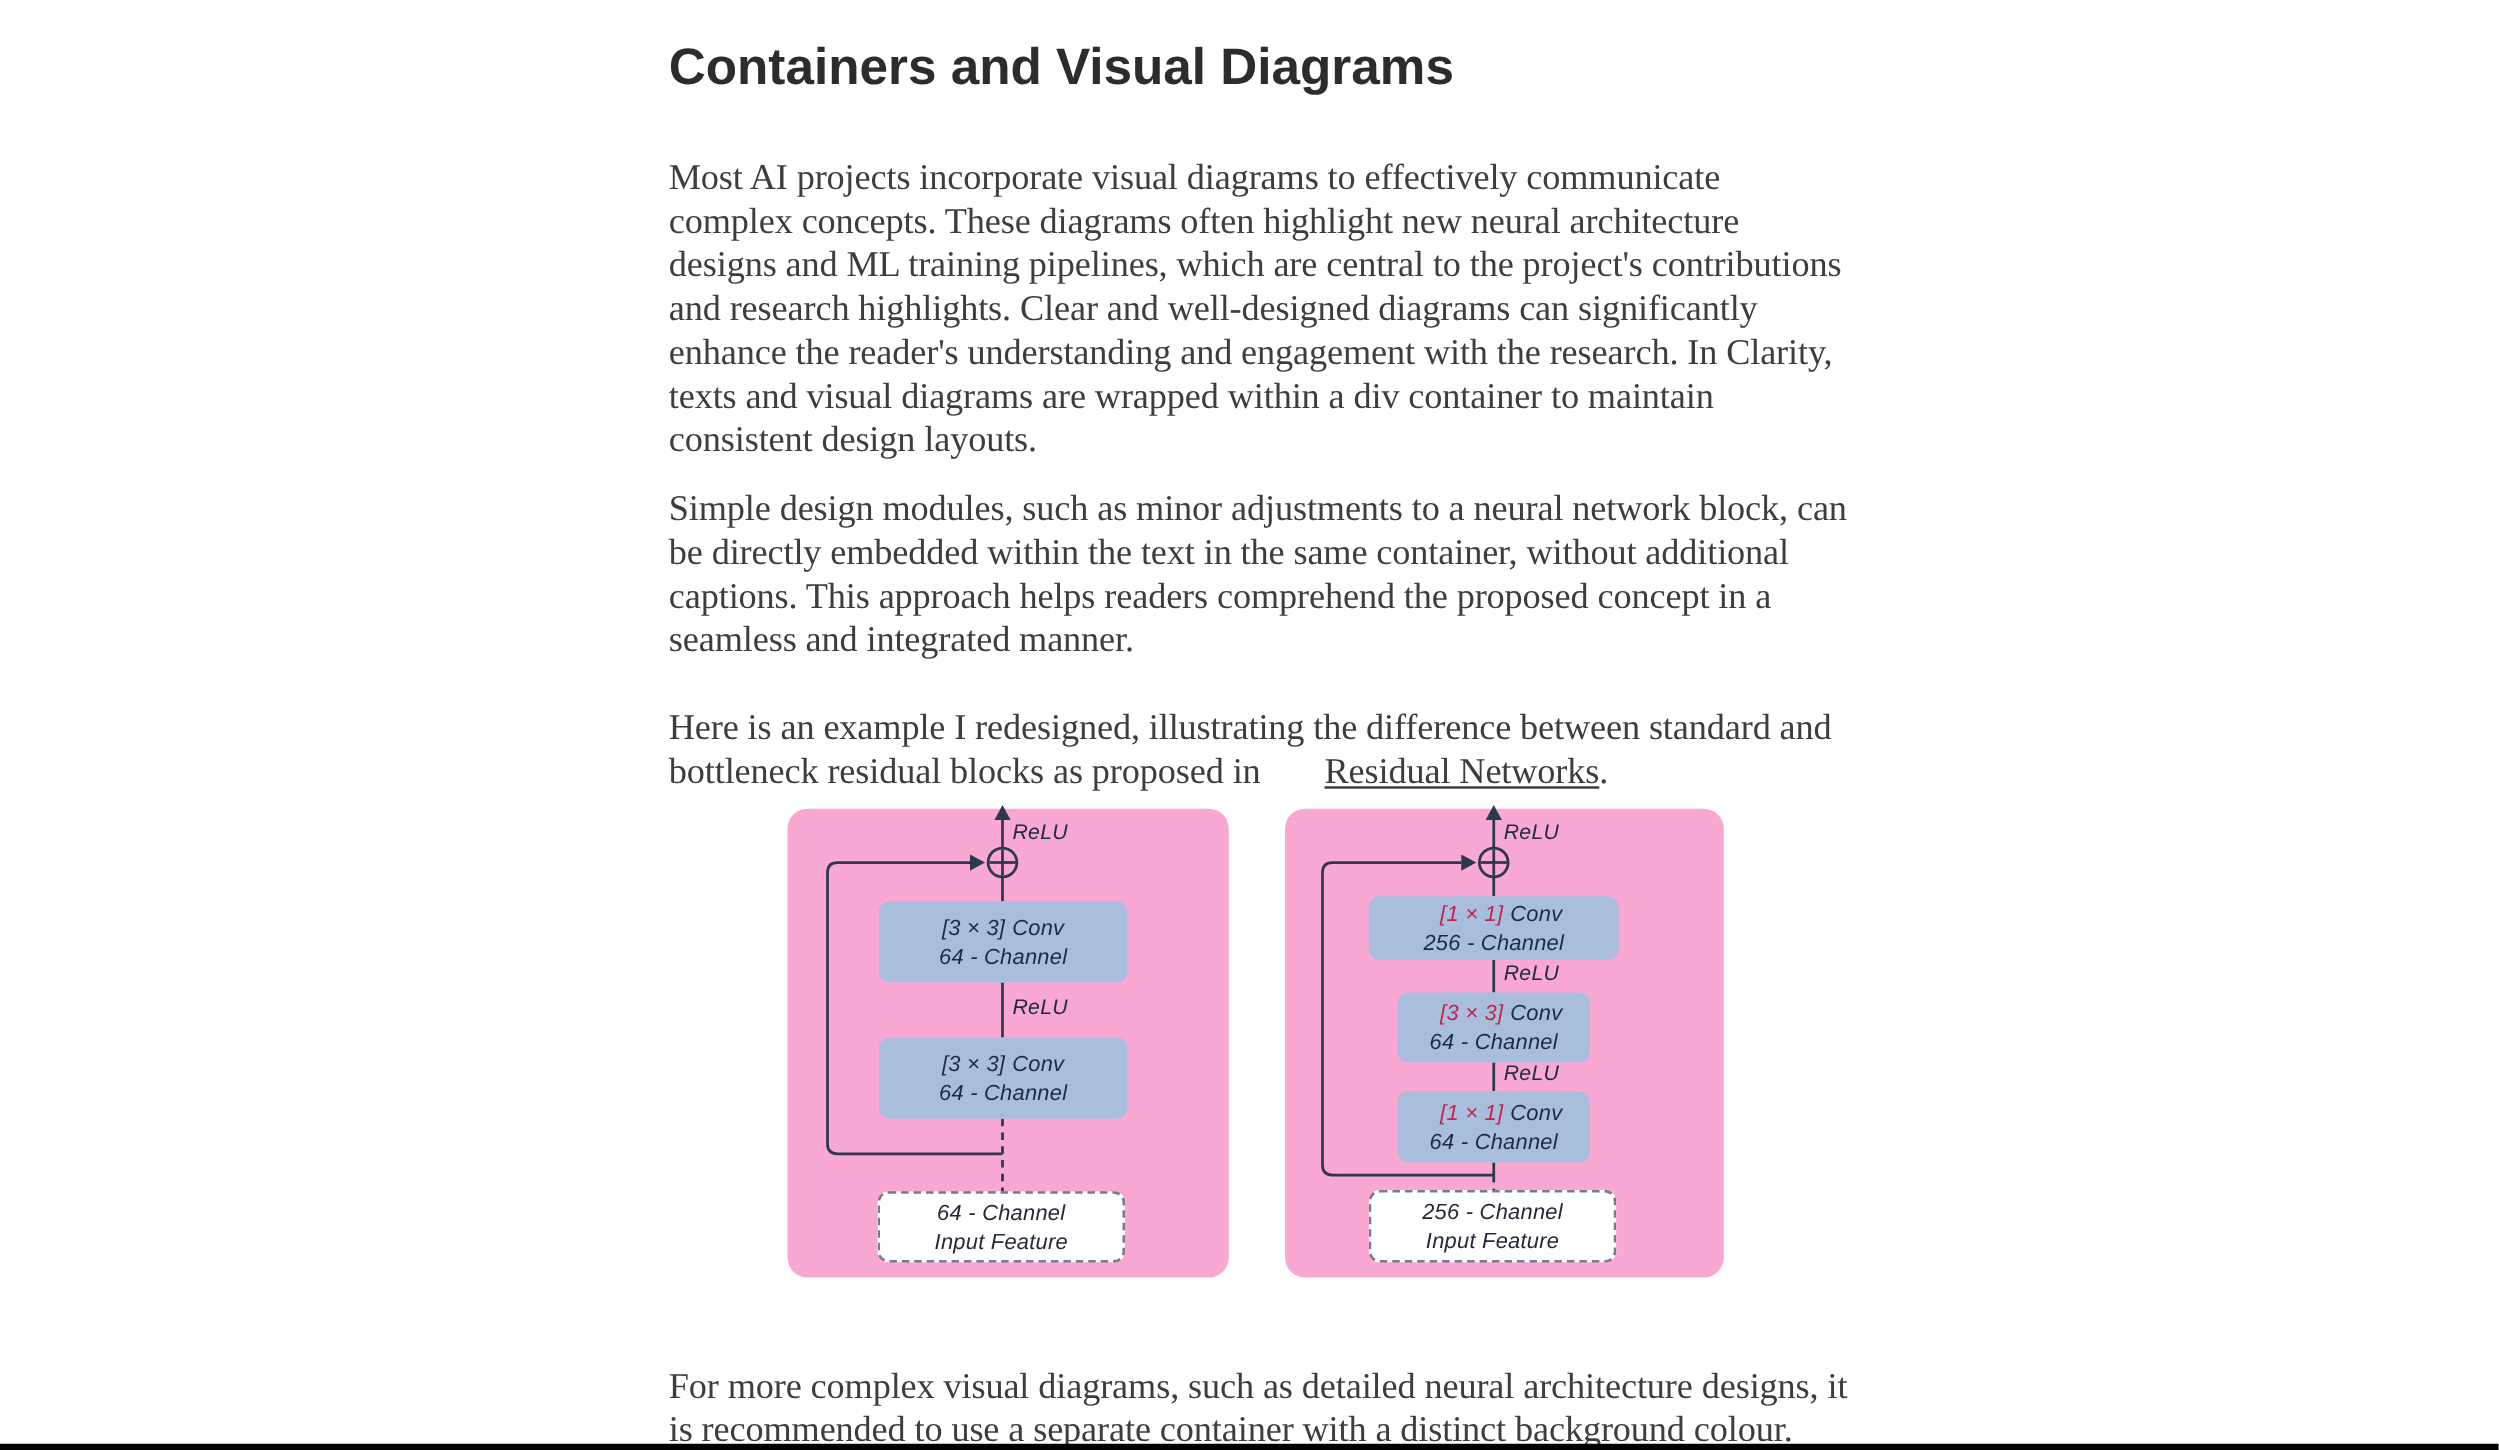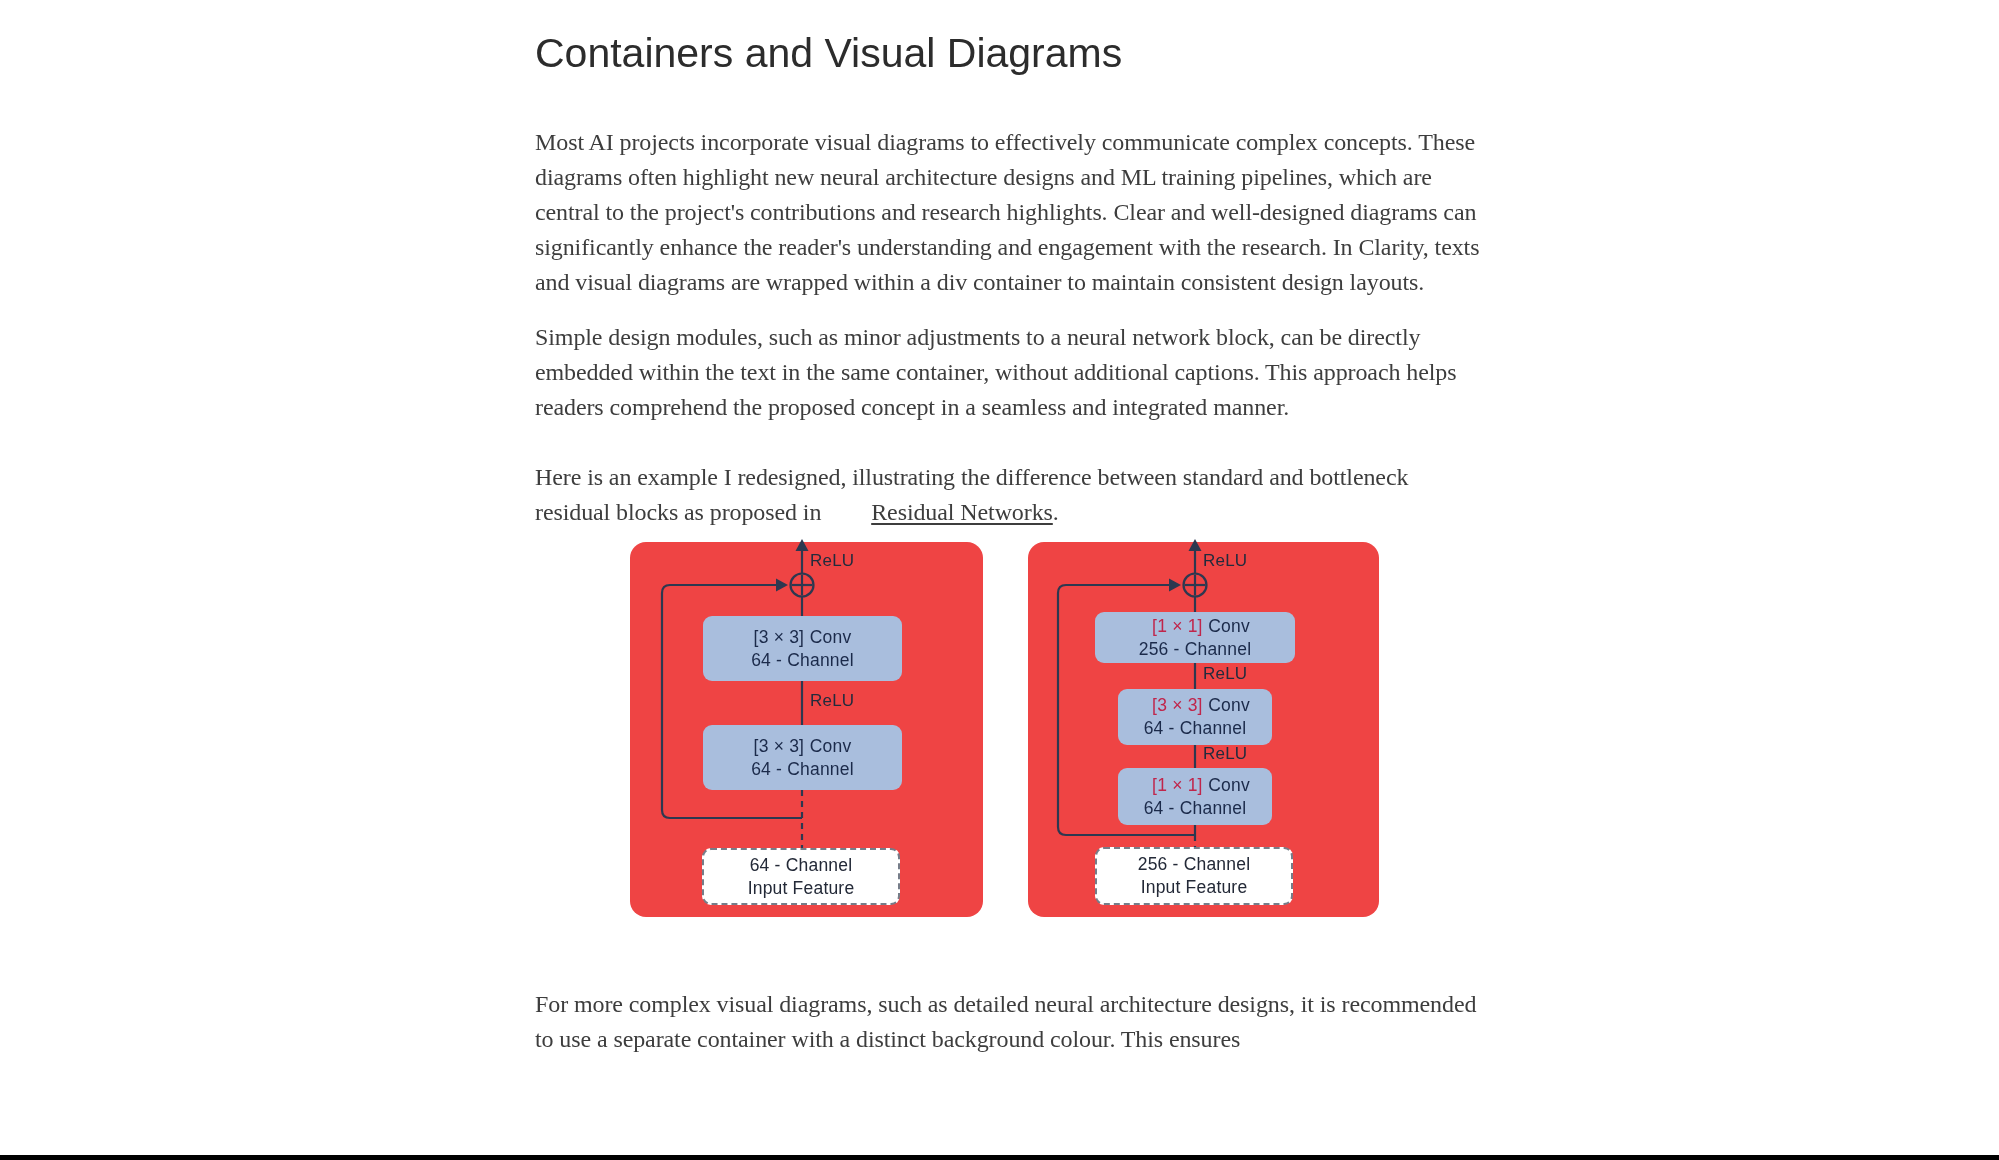--- a/index.html
+++ b/index.html
@@ -4,26 +4,26 @@
 <style>
   * { margin: 0; padding: 0; box-sizing: border-box; }
   html, body { width: 1999px; height: 1160px; background: #ffffff; overflow: hidden; }
   body { font-family: "Liberation Serif", serif; position: relative; }
 
   .article { position: absolute; left: 535px; top: 0; width: 945px; }
 
   h1.page-title {
     margin-top: 28px;
     font-family: "Liberation Sans", sans-serif;
-    font-size: 41px; font-weight: 400; line-height: 50px;
+    font-size: 41px; font-weight: 700; line-height: 50px;
     color: #2c2c2c; letter-spacing: 0px;
   }
 
   p.body-text {
-    font-size: 24px; line-height: 35px; color: #3d3d3d;
+    font-size: 29px; line-height: 35px; color: #3d3d3d;
     letter-spacing: -0.1px;
   }
   p.p1 { margin-top: 47px; }
   p.p2 { margin-top: 20px; }
   p.p3 { margin-top: 35px; }
   p.p4 { margin-top: 70px; }
 
   a.doc-link { color: #3d3d3d; text-decoration: underline; text-underline-offset: 3px; cursor: pointer; margin-left: 44px; }
 
   
@@ -32,21 +32,21 @@
   .caption {
     font-family: "Liberation Sans", sans-serif;
     font-weight: 700; font-size: 17px; letter-spacing: -0.2px;
     color: #0f0f0f; text-align: center; line-height: 20px;
   }
   .caption.left { width: 353px; }
   .caption.right { width: 351px; }
 
   .dcontainer {
     position: relative; height: 375px;
-    background: #ef4444; border-radius: 16px;
+    background: #f9a8d4; border-radius: 16px; font-style: italic;
   }
   .dcontainer.left { width: 353px; }
   .dcontainer.right { width: 351px; }
 
   .dcontainer svg { position: absolute; left: 0; top: 0; overflow: visible; }
 
   .relu-label {
     position: absolute;
     font-family: "Liberation Sans", sans-serif;
     font-size: 17px; color: #222b3d; line-height: 17px; letter-spacing: 0.2px;

